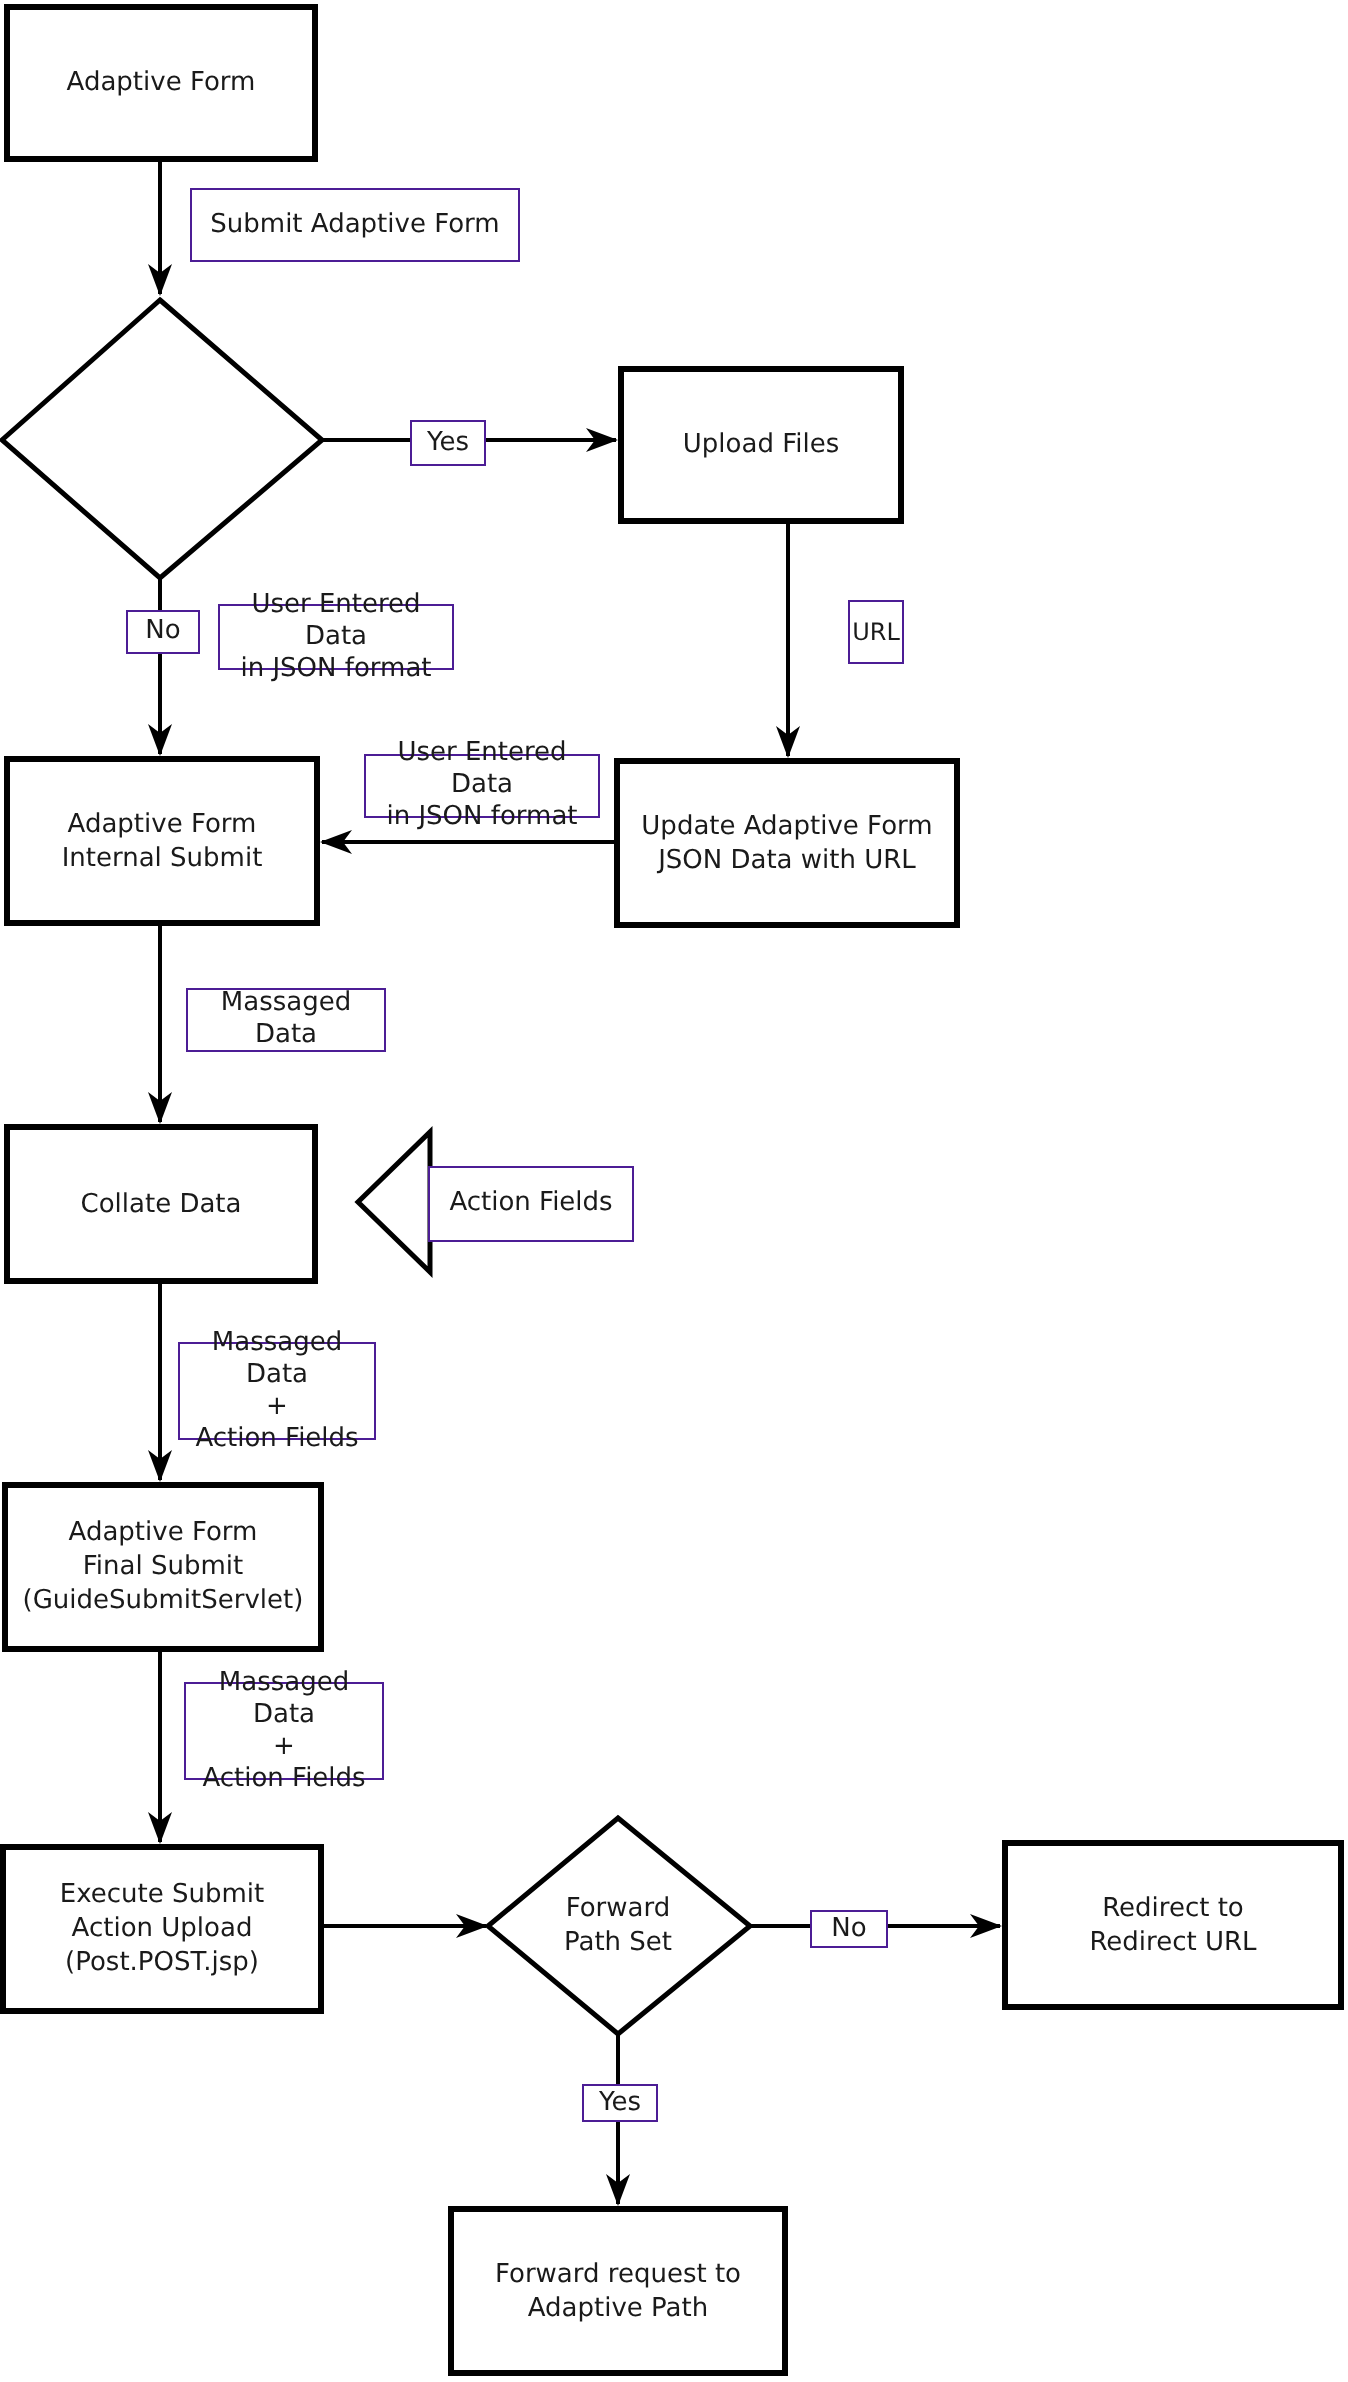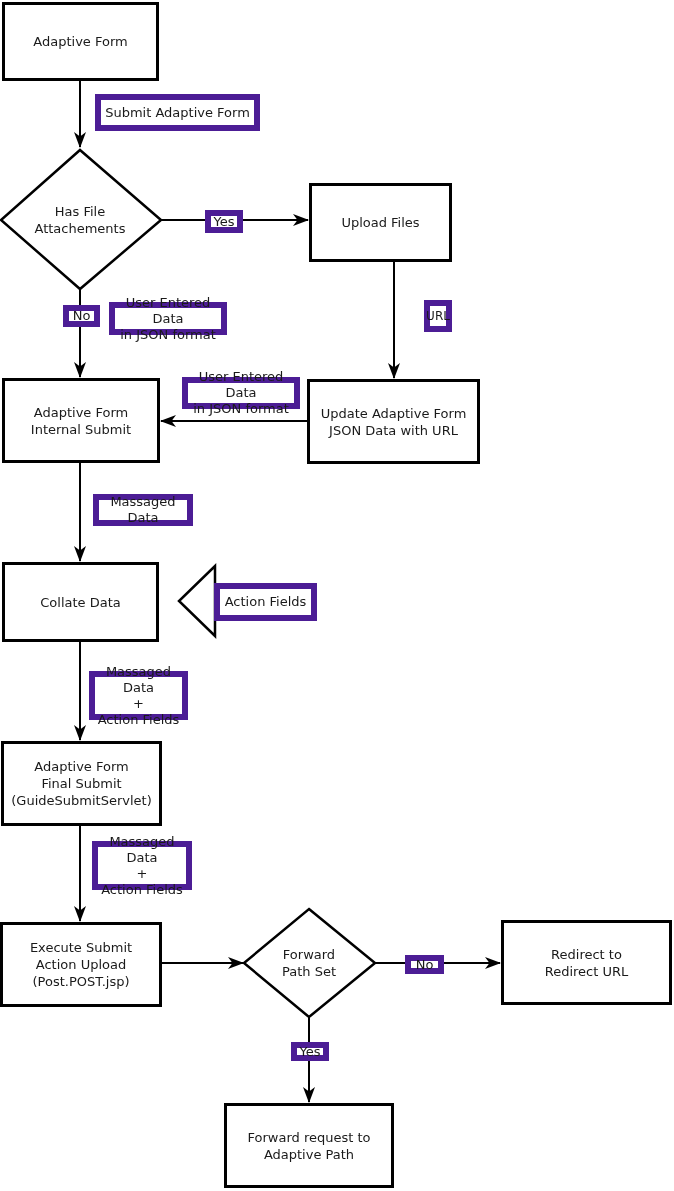--- a/index.html
+++ b/index.html
@@ -9,21 +9,21 @@
     overflow:hidden;
   }
   .wires{position:absolute;left:0;top:0;}
   .node{
     position:absolute;box-sizing:border-box;background:#ffffff;
     display:flex;align-items:center;justify-content:center;text-align:center;
   }
   .process{border:3px solid #000000;font-size:13px;line-height:17px;}
   .lbl{white-space:pre-line;}
   .edge-label{
-    position:absolute;box-sizing:border-box;border:6px solid #4c1d95;background:#ffffff;
+    position:absolute;box-sizing:border-box;border:1px solid #4c1d95;background:#ffffff;
     display:flex;align-items:center;justify-content:center;text-align:center;
     font-size:13px;line-height:16px;white-space:pre-line;
   }
   .diamond-label{
     position:absolute;display:flex;align-items:center;justify-content:center;
     text-align:center;font-size:13px;line-height:17px;white-space:pre-line;
   }
 </style>
 </head>
 <body>
@@ -92,22 +92,20 @@
   <div class="node process" style="left:501px;top:920px;width:171px;height:85px">
     <span class="lbl">Redirect to
 Redirect URL</span>
   </div>
 
   <div class="node process" style="left:224px;top:1103px;width:170px;height:85px">
     <span class="lbl">Forward request to
 Adaptive Path</span>
   </div>
 
-  <div class="diamond-label" style="left:20px;top:195px;width:120px;height:50px">Has File
-Attachements</div>
   <div class="diamond-label" style="left:259px;top:938px;width:100px;height:50px">Forward
 Path Set</div>
 
   <div class="edge-label" style="left:95px;top:94px;width:165px;height:37px">Submit Adaptive Form</div>
 
   <div class="edge-label" style="left:205px;top:210px;width:38px;height:23px">Yes</div>
 
   <div class="edge-label" style="left:63px;top:305px;width:37px;height:22px">No</div>
 
   <div class="edge-label" style="left:109px;top:302px;width:118px;height:33px">User Entered Data

